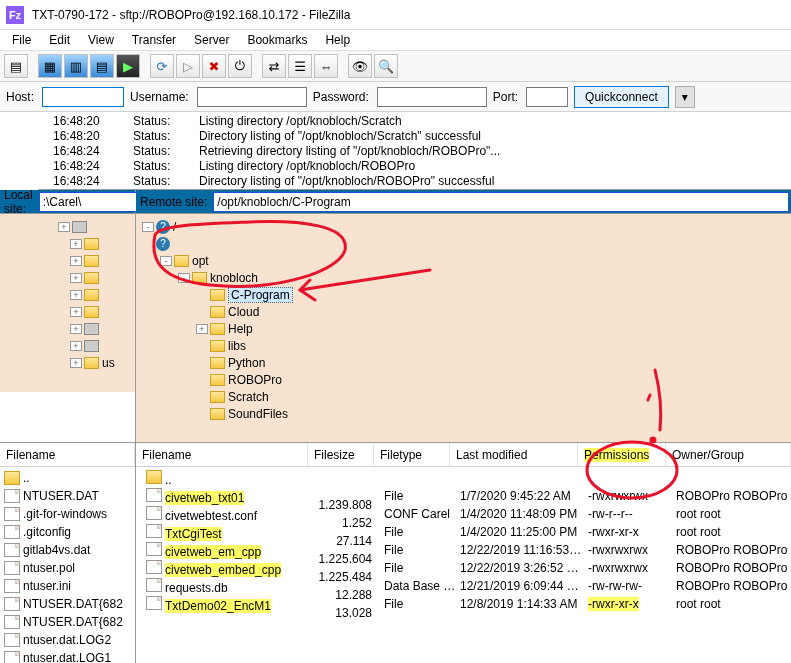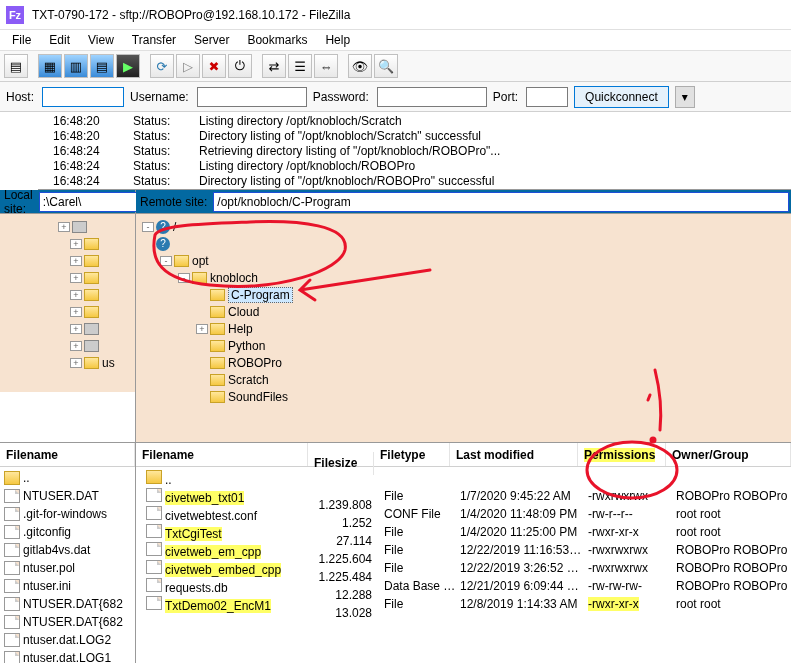--- a/index.html
+++ b/index.html
@@ -35,21 +35,21 @@
 .tree-row { display: flex; align-items: center; height: 17px; white-space: nowrap; }
 .tree-row .exp { width: 12px; text-align: center; color: #666; font-size: 9px; border:1px solid #999; height:10px; line-height:8px; margin-right:2px; background:#fff; }
 .tree-row .noexp { width: 14px; }
 .folder-icon { width: 15px; height: 12px; background: linear-gradient(#ffe79c,#f5c842); border: 1px solid #c9a227; margin-right: 3px; display:inline-block; }
 .drive-icon { width: 15px; height: 12px; background: #ccc; border: 1px solid #888; margin-right: 3px; display:inline-block; }
 .q-icon { width: 14px; height: 14px; border-radius: 50%; background: #2a7ab0; color:#fff; font-size:10px; display:flex; align-items:center; justify-content:center; margin-right:3px; }
 .ind { display:inline-block; }
 .bottom { display: flex; height: 249px; }
 .local-list { width: 136px; border-right: 1px solid #999; background: #fff; overflow:hidden; }
 .remote-list { flex: 1; background: #fff; overflow:hidden; }
-.list-header { height: 24px; border-bottom: 1px solid #d0d0d0; display: flex; align-items: center; background: #fff; font-weight: bold; }
+.list-header { height: 24px; border-bottom: 1px solid #d0d0d0; display: flex; align-items: flex-end; background: #fff; }
 .list-header .col { padding: 0 6px; border-right: 1px solid #e4e4e4; height: 100%; display: flex; align-items: center; }
 .list-body { padding: 2px 0; }
 .list-row { display: flex; align-items: center; height: 18px; padding-left: 4px; }
 .list-row .ico { width: 16px; height: 14px; margin-right: 3px; display:inline-block; }
 .file-ico { background: #fff; border: 1px solid #999; width: 12px; height: 14px; position: relative; }
 .file-ico::after { content:""; position:absolute; top:0; right:0; border-top:4px solid #f7e3d0; border-left:4px solid #ccc; }
 .folder-up { width: 15px; height: 12px; background: linear-gradient(#ffe79c,#f5c842); border: 1px solid #c9a227; }
 .hl { background: #ffff66; }
 .rcell { padding: 0 6px; overflow:hidden; white-space:nowrap; }
 .c-name { width: 172px; }
@@ -249,20 +249,26 @@
         <div class="tree-row">
           <span class="ind" style="width:58px"></span>
           <span class="exp">+</span>
           <span class="folder-icon"></span>
           <span>Help</span>
         </div>
         <div class="tree-row">
           <span class="ind" style="width:58px"></span>
           <span class="noexp"></span>
           <span class="folder-icon"></span>
+          <span>libs</span>
+        </div>
+        <div class="tree-row">
+          <span class="ind" style="width:58px"></span>
+          <span class="noexp"></span>
+          <span class="folder-icon"></span>
           <span>Python</span>
         </div>
         <div class="tree-row">
           <span class="ind" style="width:58px"></span>
           <span class="noexp"></span>
           <span class="folder-icon"></span>
           <span>ROBOPro</span>
         </div>
         <div class="tree-row">
           <span class="ind" style="width:58px"></span>
@@ -356,21 +362,21 @@
           <div class="rcell c-name"><span class="ico file-ico"></span><span class="hl">civetweb_txt01</span></div>
           <div class="rcell c-size">1.239.808</div>
           <div class="rcell c-type">File</div>
           <div class="rcell c-mod">1/7/2020 9:45:22 AM</div>
           <div class="rcell c-perm">-rwxrwxrwx</div>
           <div class="rcell c-own">ROBOPro ROBOPro</div>
         </div>
         <div class="list-row">
           <div class="rcell c-name"><span class="ico file-ico"></span>civetwebtest.conf</div>
           <div class="rcell c-size">1.252</div>
-          <div class="rcell c-type">CONF File</div>
+          <div class="rcell c-type">CONF Carel</div>
           <div class="rcell c-mod">1/4/2020 11:48:09 PM</div>
           <div class="rcell c-perm">-rw-r--r--</div>
           <div class="rcell c-own">root root</div>
         </div>
         <div class="list-row">
           <div class="rcell c-name"><span class="ico file-ico"></span><span class="hl">TxtCgiTest</span></div>
           <div class="rcell c-size">27.114</div>
           <div class="rcell c-type">File</div>
           <div class="rcell c-mod">1/4/2020 11:25:00 PM</div>
           <div class="rcell c-perm">-rwxr-xr-x</div>

